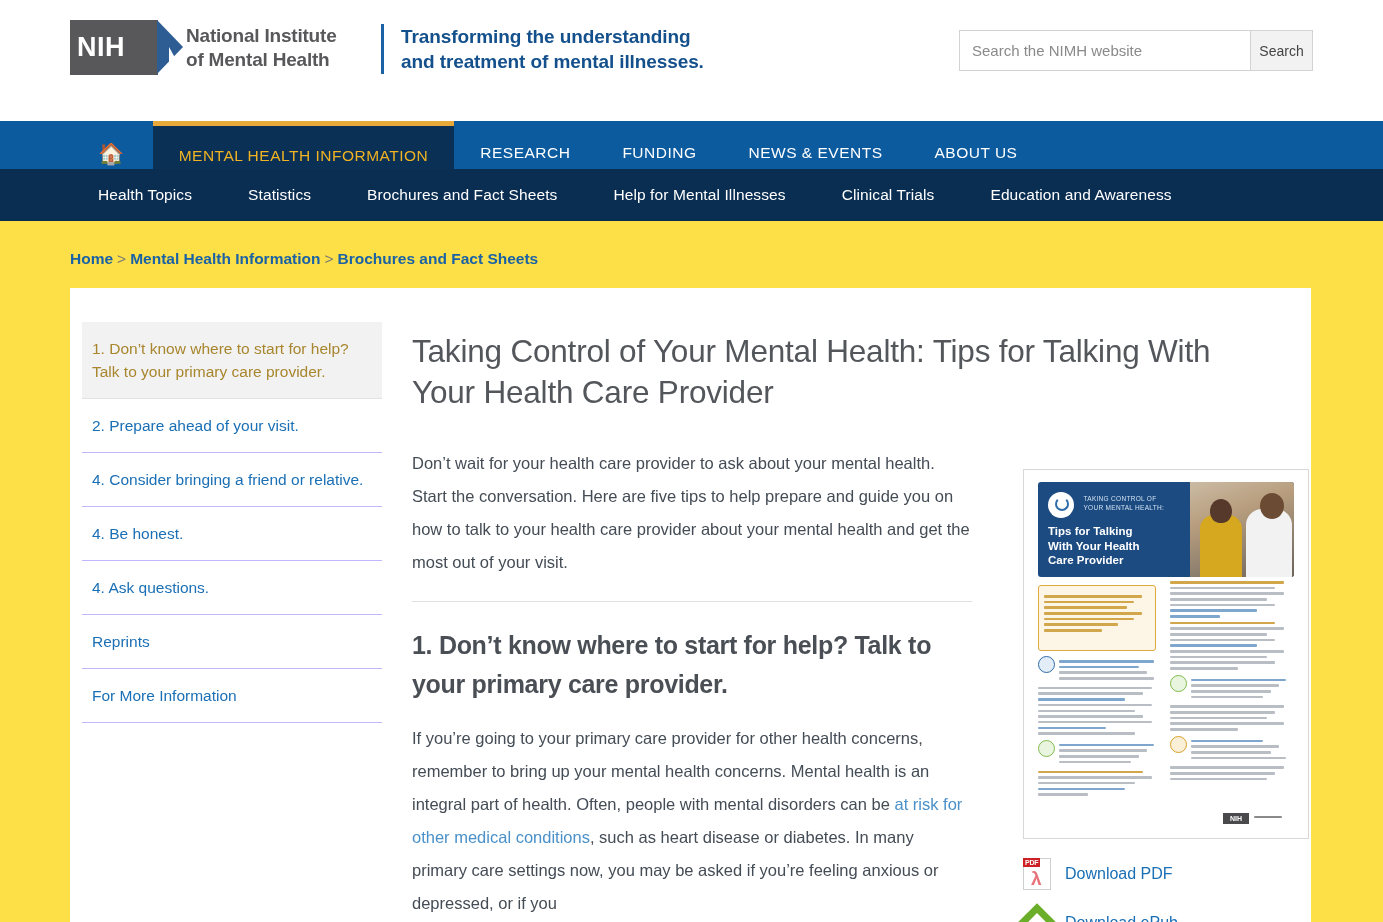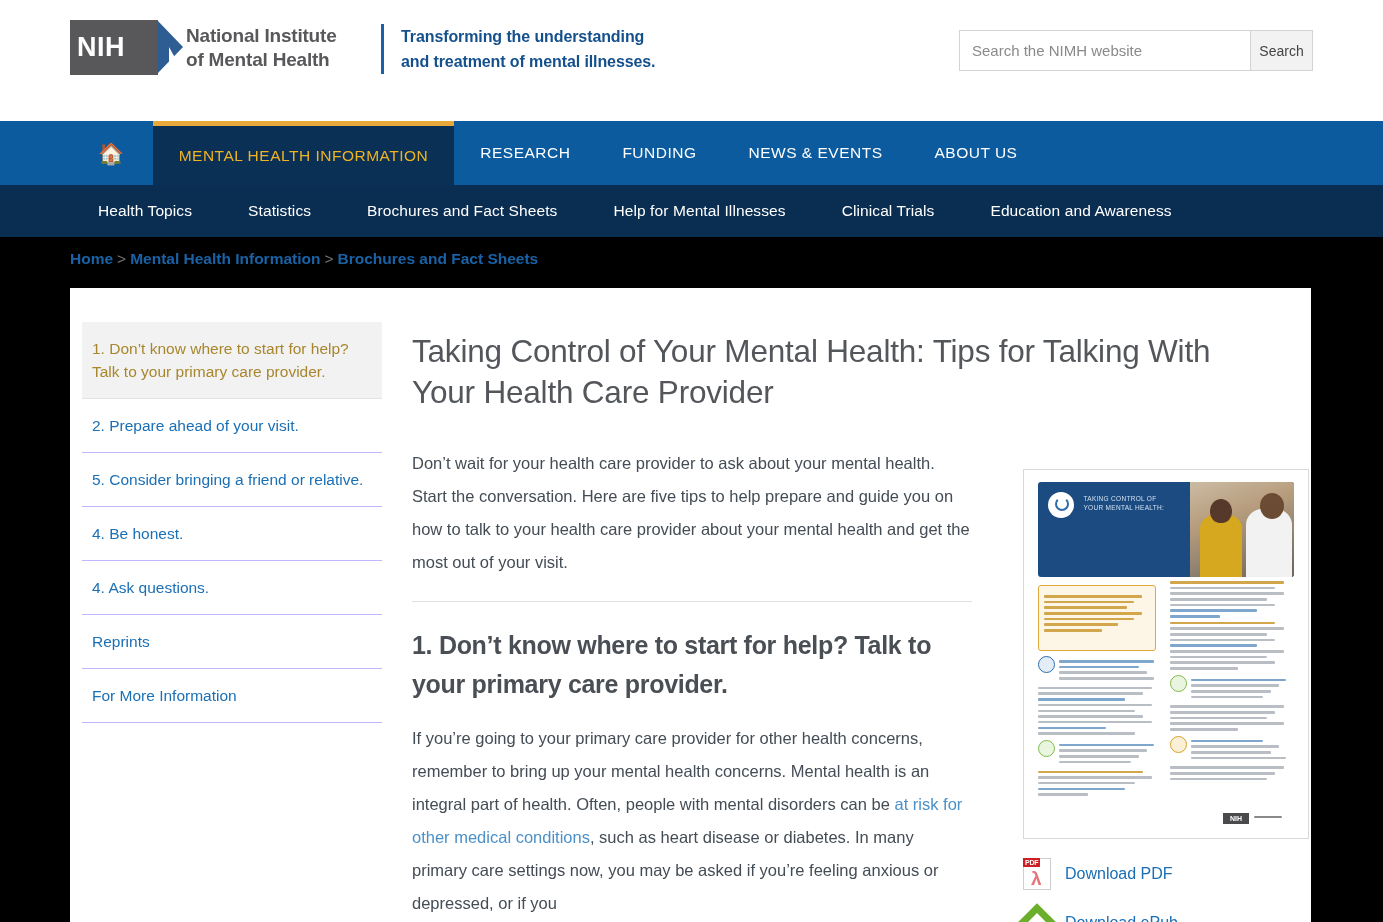--- a/index.html
+++ b/index.html
@@ -2,21 +2,21 @@
 <html><head>
 <meta charset="utf-8">
 <style>
   * { box-sizing: border-box; margin: 0; padding: 0; }
   html, body {
     width: 1383px; height: 922px;
     background: #ffffff;
     font-family: "Liberation Sans", sans-serif;
     overflow: hidden;
   }
-  .page { position: relative; width: 1383px; height: 922px; background: #000000; }
+  .page { position: relative; width: 1383px; height: 922px; background: #fde047; }
 
   
   .masthead {
     position: absolute; top: 0; left: 0; width: 1383px; height: 121px;
     background: #ffffff;
   }
   .logo-wrap { position: absolute; left: 70px; top: 20px; display: flex; align-items: center; }
   .nih-mark {
     position: relative; width: 88px; height: 55px; background: #58585b;
     display: flex; align-items: center;
@@ -35,21 +35,21 @@
     border-top: 27.5px solid transparent; border-bottom: 27.5px solid transparent;
     border-left: 15px solid #ffffff;
   }
   .nih-words {
     margin-left: 28px; color: #58585b; font-size: 19px; font-weight: bold;
     line-height: 24px; letter-spacing: -0.2px;
   }
   .tagline {
     position: absolute; left: 381px; top: 24px; padding-left: 17px;
     border-left: 3px solid #1a62a5;
-    color: #14508c; font-size: 16px; font-weight: bold; line-height: 25px;
+    color: #14508c; font-size: 19px; font-weight: bold; line-height: 25px;
     letter-spacing: -0.1px;
   }
   .searchbox {
     position: absolute; right: 70px; top: 30px; display: flex;
     height: 41px; border: 1px solid #d3d3d3; background: #fff;
   }
   .searchbox input {
     width: 290px; border: none; outline: none; padding: 0 12px;
     font-size: 15px; color: #4a4a4a; font-family: "Liberation Sans", sans-serif;
     background: #fff;
@@ -73,21 +73,21 @@
     padding: 0 26px; cursor: pointer; white-space: nowrap;
   }
   .nav-item.home { padding: 0 28px; }
   .nav-item.active {
     background: #0b3055; color: #f0b323; border-top: 5px solid #e8a93a;
   }
   .home-glyph { font-size: 21px; line-height: 1; color: #fff; }
 
   
   .nav-secondary {
-    position: absolute; top: 185px; left: 0; width: 1383px; height: 52px;
+    position: absolute; top: 169px; left: 0; width: 1383px; height: 52px;
     background: #0a2d52; display: flex; align-items: center;
   }
   .nav-secondary .spacer { width: 70px; }
   .subnav-item {
     color: #ffffff; font-size: 15.5px; padding: 0 28px; cursor: pointer;
     white-space: nowrap; letter-spacing: 0.1px;
   }
 
   
   .breadcrumb {
@@ -292,21 +292,21 @@
 
   <div class="breadcrumb">
     <a>Home</a><span class="sep">&gt;</span><a>Mental Health Information</a><span class="sep">&gt;</span><a>Brochures and Fact Sheets</a>
   </div>
 
   <div class="content-panel">
 
     <div class="sidebar">
       <div class="toc-item active">1. Don’t know where to start for help? Talk to your primary care provider.</div>
       <div class="toc-item">2. Prepare ahead of your visit.</div>
-      <div class="toc-item">5. Consider bringing a friend or relative.</div>
+      <div class="toc-item">4. Consider bringing a friend or relative.</div>
       <div class="toc-item">4. Be honest.</div>
       <div class="toc-item">4. Ask questions.</div>
       <div class="toc-item">Reprints</div>
       <div class="toc-item">For More Information</div>
     </div>
 
     <div class="article">
       <h1 class="page-title">Taking Control of Your Mental Health: Tips for Talking With Your Health Care Provider</h1>
 
       <div class="article-body">
@@ -324,20 +324,25 @@
         <div class="thumb-frame">
           <div class="brochure">
 
             <div class="br-header">
               <div class="br-header-left">
                 <span class="br-steth"></span>
                 <span class="br-kicker">
                   <span>TAKING CONTROL OF</span><br>
                   <span>YOUR MENTAL HEALTH:</span>
                 </span>
+                <div class="br-title">
+                  <div>Tips for Talking</div>
+                  <div>With Your Health</div>
+                  <div>Care Provider</div>
+                </div>
               </div>
               <div class="br-photo">
                 <span class="figA"></span>
                   <span class="headA"></span>
                 <span class="figB"></span>
                   <span class="headB"></span>
               </div>
             </div>
 
             <div class="br-cols">

